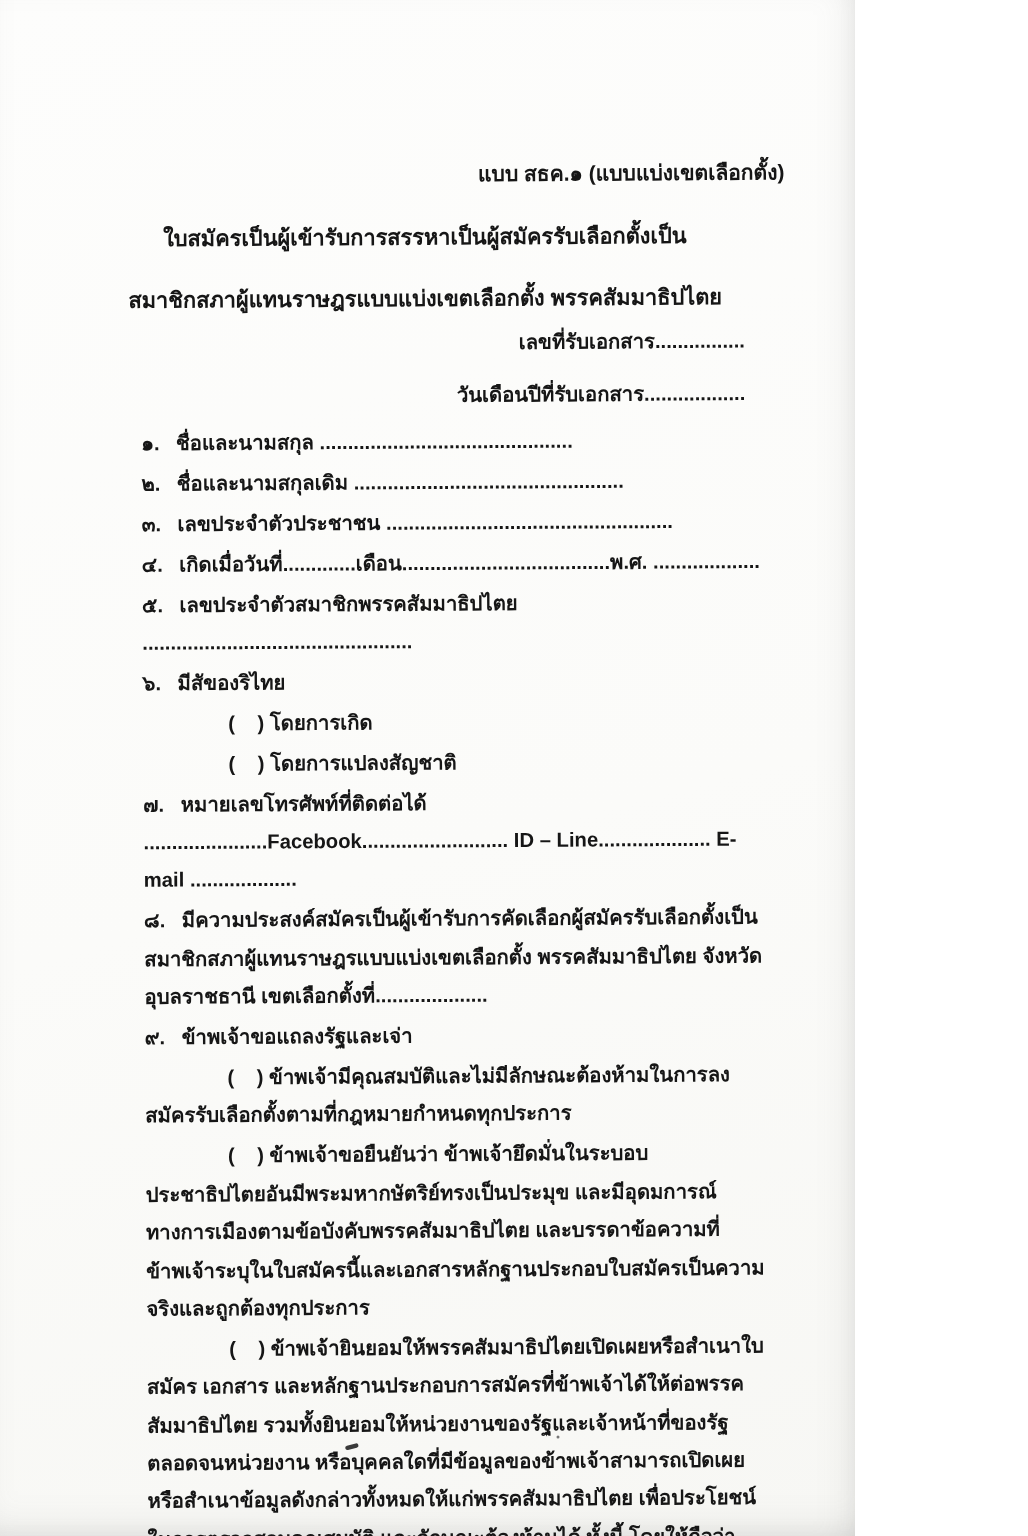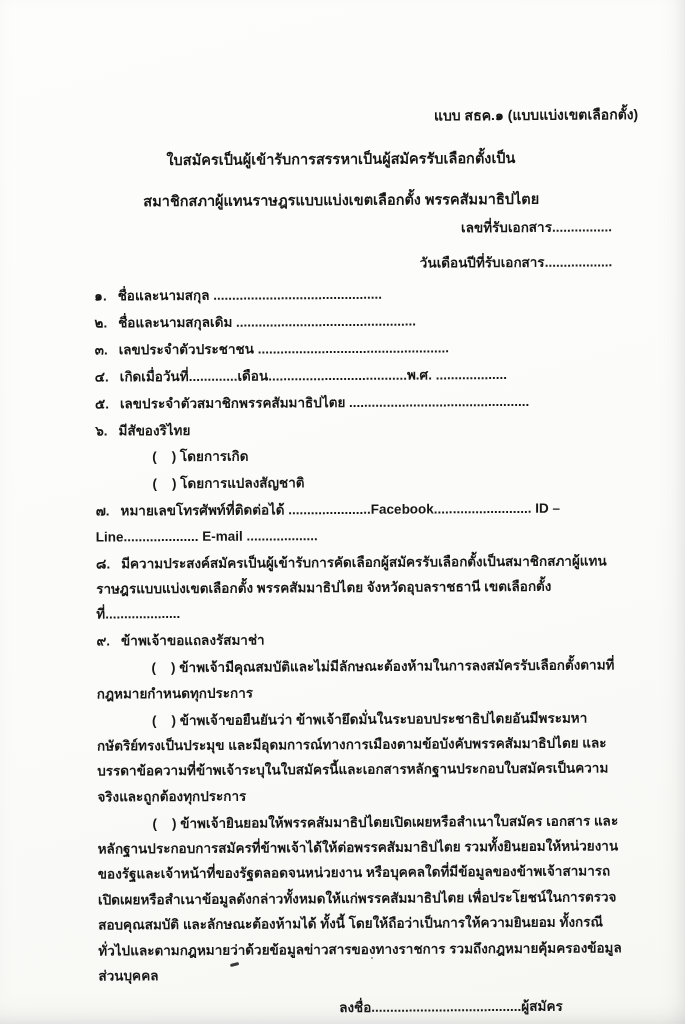--- a/index.html
+++ b/index.html
@@ -1,18 +1,18 @@
 <!DOCTYPE html>
 <html><head>
 <meta charset="utf-8">
 <style>
   html, body { margin: 0; padding: 0; background: #ffffff; }
   .page {
     position: relative;
-    width: 685px;
+    width: 570px;
     height: 1024px;
     overflow: hidden;
     background: linear-gradient(165deg, #fdfdfc 0%, #fbfbf9 55%, #f7f7f4 100%);
     box-shadow: inset -18px 0 30px -26px rgba(110,110,110,.35),
                 inset 0 -18px 30px -24px rgba(110,110,110,.35);
     font-family: "Liberation Sans", "DejaVu Sans", sans-serif;
     color: #161616;
   }
   .content {
     position: absolute;
@@ -115,21 +115,21 @@
 
       <div class="item"><span class="no">๖.</span><span>มีสัของริไทย</span></div>
 
       <div class="sub-option">(    ) โดยการเกิด</div>
       <div class="sub-option">(    ) โดยการแปลงสัญชาติ</div>
 
       <div class="item"><span class="no">๗.</span><span>หมายเลขโทรศัพท์ที่ติดต่อได้ ......................Facebook.......................... ID – Line.................... E-mail ...................</span></div>
 
       <div class="item"><span class="no">๘.</span><span>มีความประสงค์สมัครเป็นผู้เข้ารับการคัดเลือกผู้สมัครรับเลือกตั้งเป็นสมาชิกสภาผู้แทนราษฎรแบบแบ่งเขตเลือกตั้ง พรรคสัมมาธิปไตย จังหวัดอุบลราชธานี เขตเลือกตั้งที่....................</span></div>
 
-      <div class="item"><span class="no">๙.</span><span>ข้าพเจ้าขอแถลงรัสมาช่า</span></div>
+      <div class="item"><span class="no">๙.</span><span>ข้าพเจ้าขอแถลงรัฐและเจ่า</span></div>
 
       <div class="para">(    ) ข้าพเจ้ามีคุณสมบัติและไม่มีลักษณะต้องห้ามในการลงสมัครรับเลือกตั้งตามที่กฎหมายกำหนดทุกประการ</div>
       <div class="para">(    ) ข้าพเจ้าขอยืนยันว่า ข้าพเจ้ายึดมั่นในระบอบประชาธิปไตยอันมีพระมหากษัตริย์ทรงเป็นประมุข และมีอุดมการณ์ทางการเมืองตามข้อบังคับพรรคสัมมาธิปไตย และบรรดาข้อความที่ข้าพเจ้าระบุในใบสมัครนี้และเอกสารหลักฐานประกอบใบสมัครเป็นความจริงและถูกต้องทุกประการ</div>
       <div class="para">(    ) ข้าพเจ้ายินยอมให้พรรคสัมมาธิปไตยเปิดเผยหรือสำเนาใบสมัคร เอกสาร และหลักฐานประกอบการสมัครที่ข้าพเจ้าได้ให้ต่อพรรคสัมมาธิปไตย รวมทั้งยินยอมให้หน่วยงานของรัฐและเจ้าหน้าที่ของรัฐตลอดจนหน่วยงาน หรือบุคคลใดที่มีข้อมูลของข้าพเจ้าสามารถเปิดเผยหรือสำเนาข้อมูลดังกล่าวทั้งหมดให้แก่พรรคสัมมาธิปไตย เพื่อประโยชน์ในการตรวจสอบคุณสมบัติ และลักษณะต้องห้ามได้ ทั้งนี้ โดยให้ถือว่าเป็นการให้ความยินยอม ทั้งกรณีทั่วไปและตามกฎหมายว่าด้วยข้อมูลข่าวสารของทางราชการ รวมถึงกฎหมายคุ้มครองข้อมูลส่วนบุคคล</div>
 
       <div class="signature">ลงชื่อ........................................ผู้สมัคร</div>
     </div>
   </div>
 
   <div class="artifact-dash"></div>

